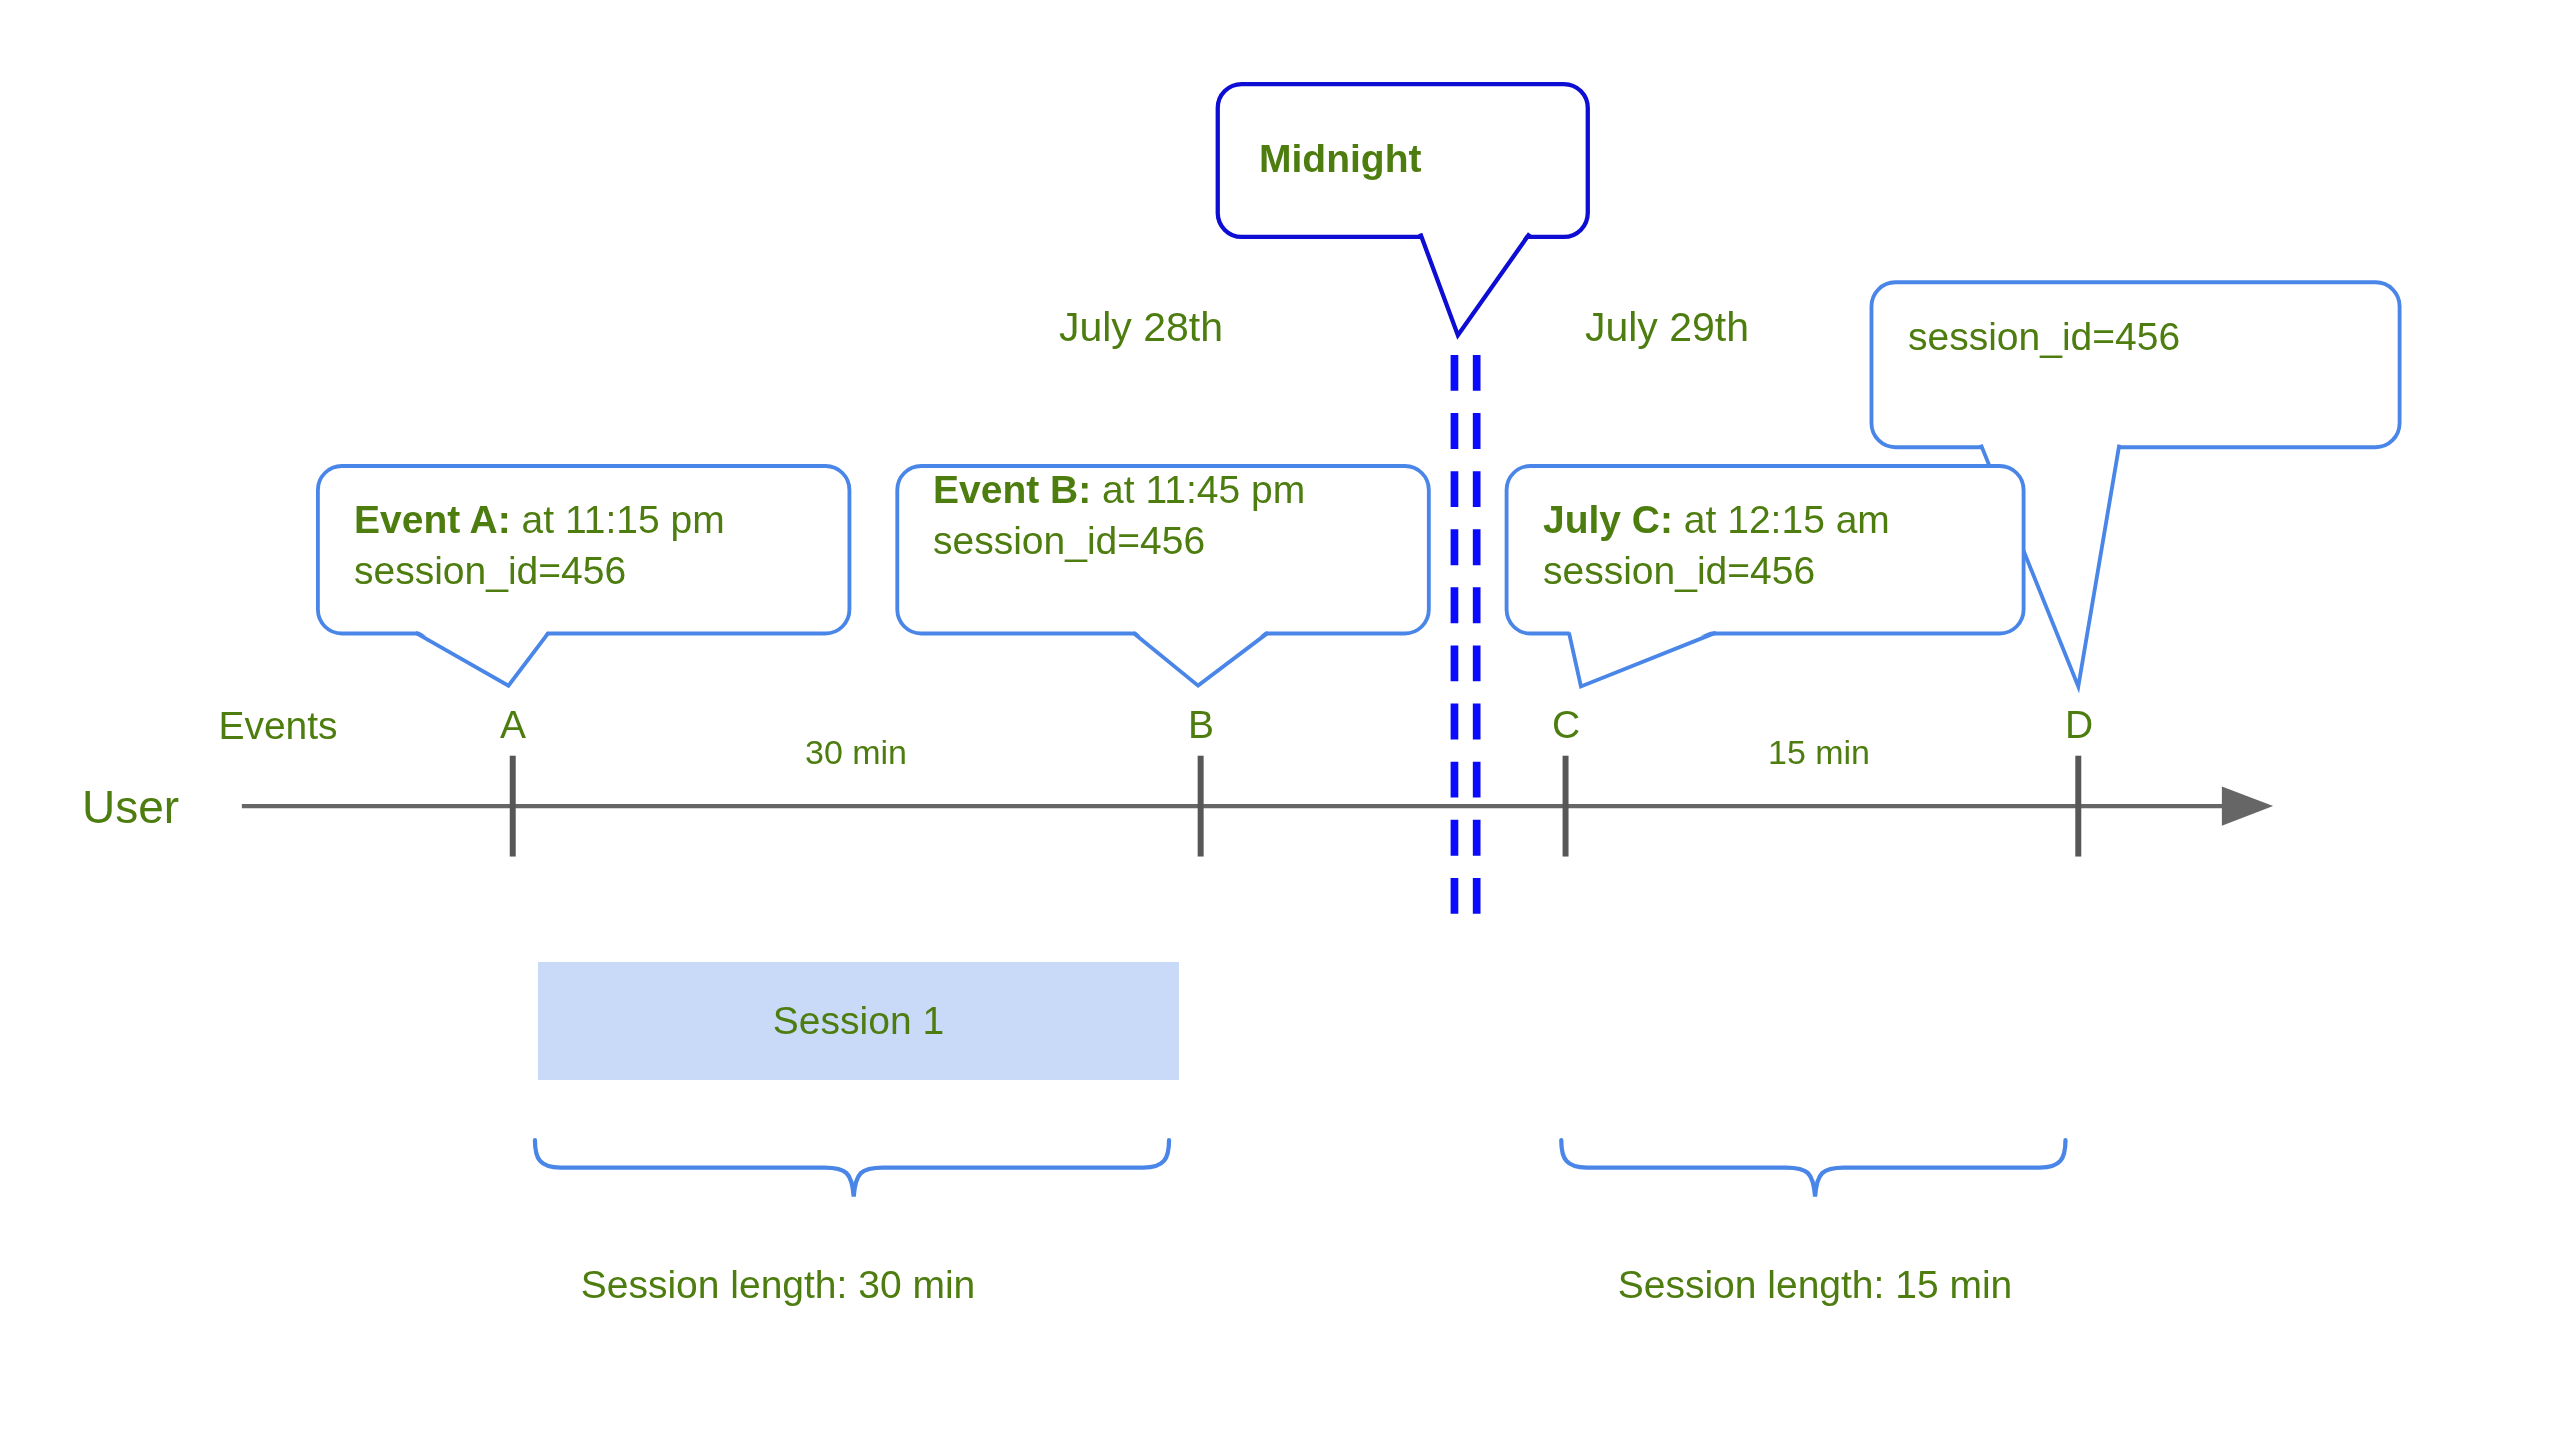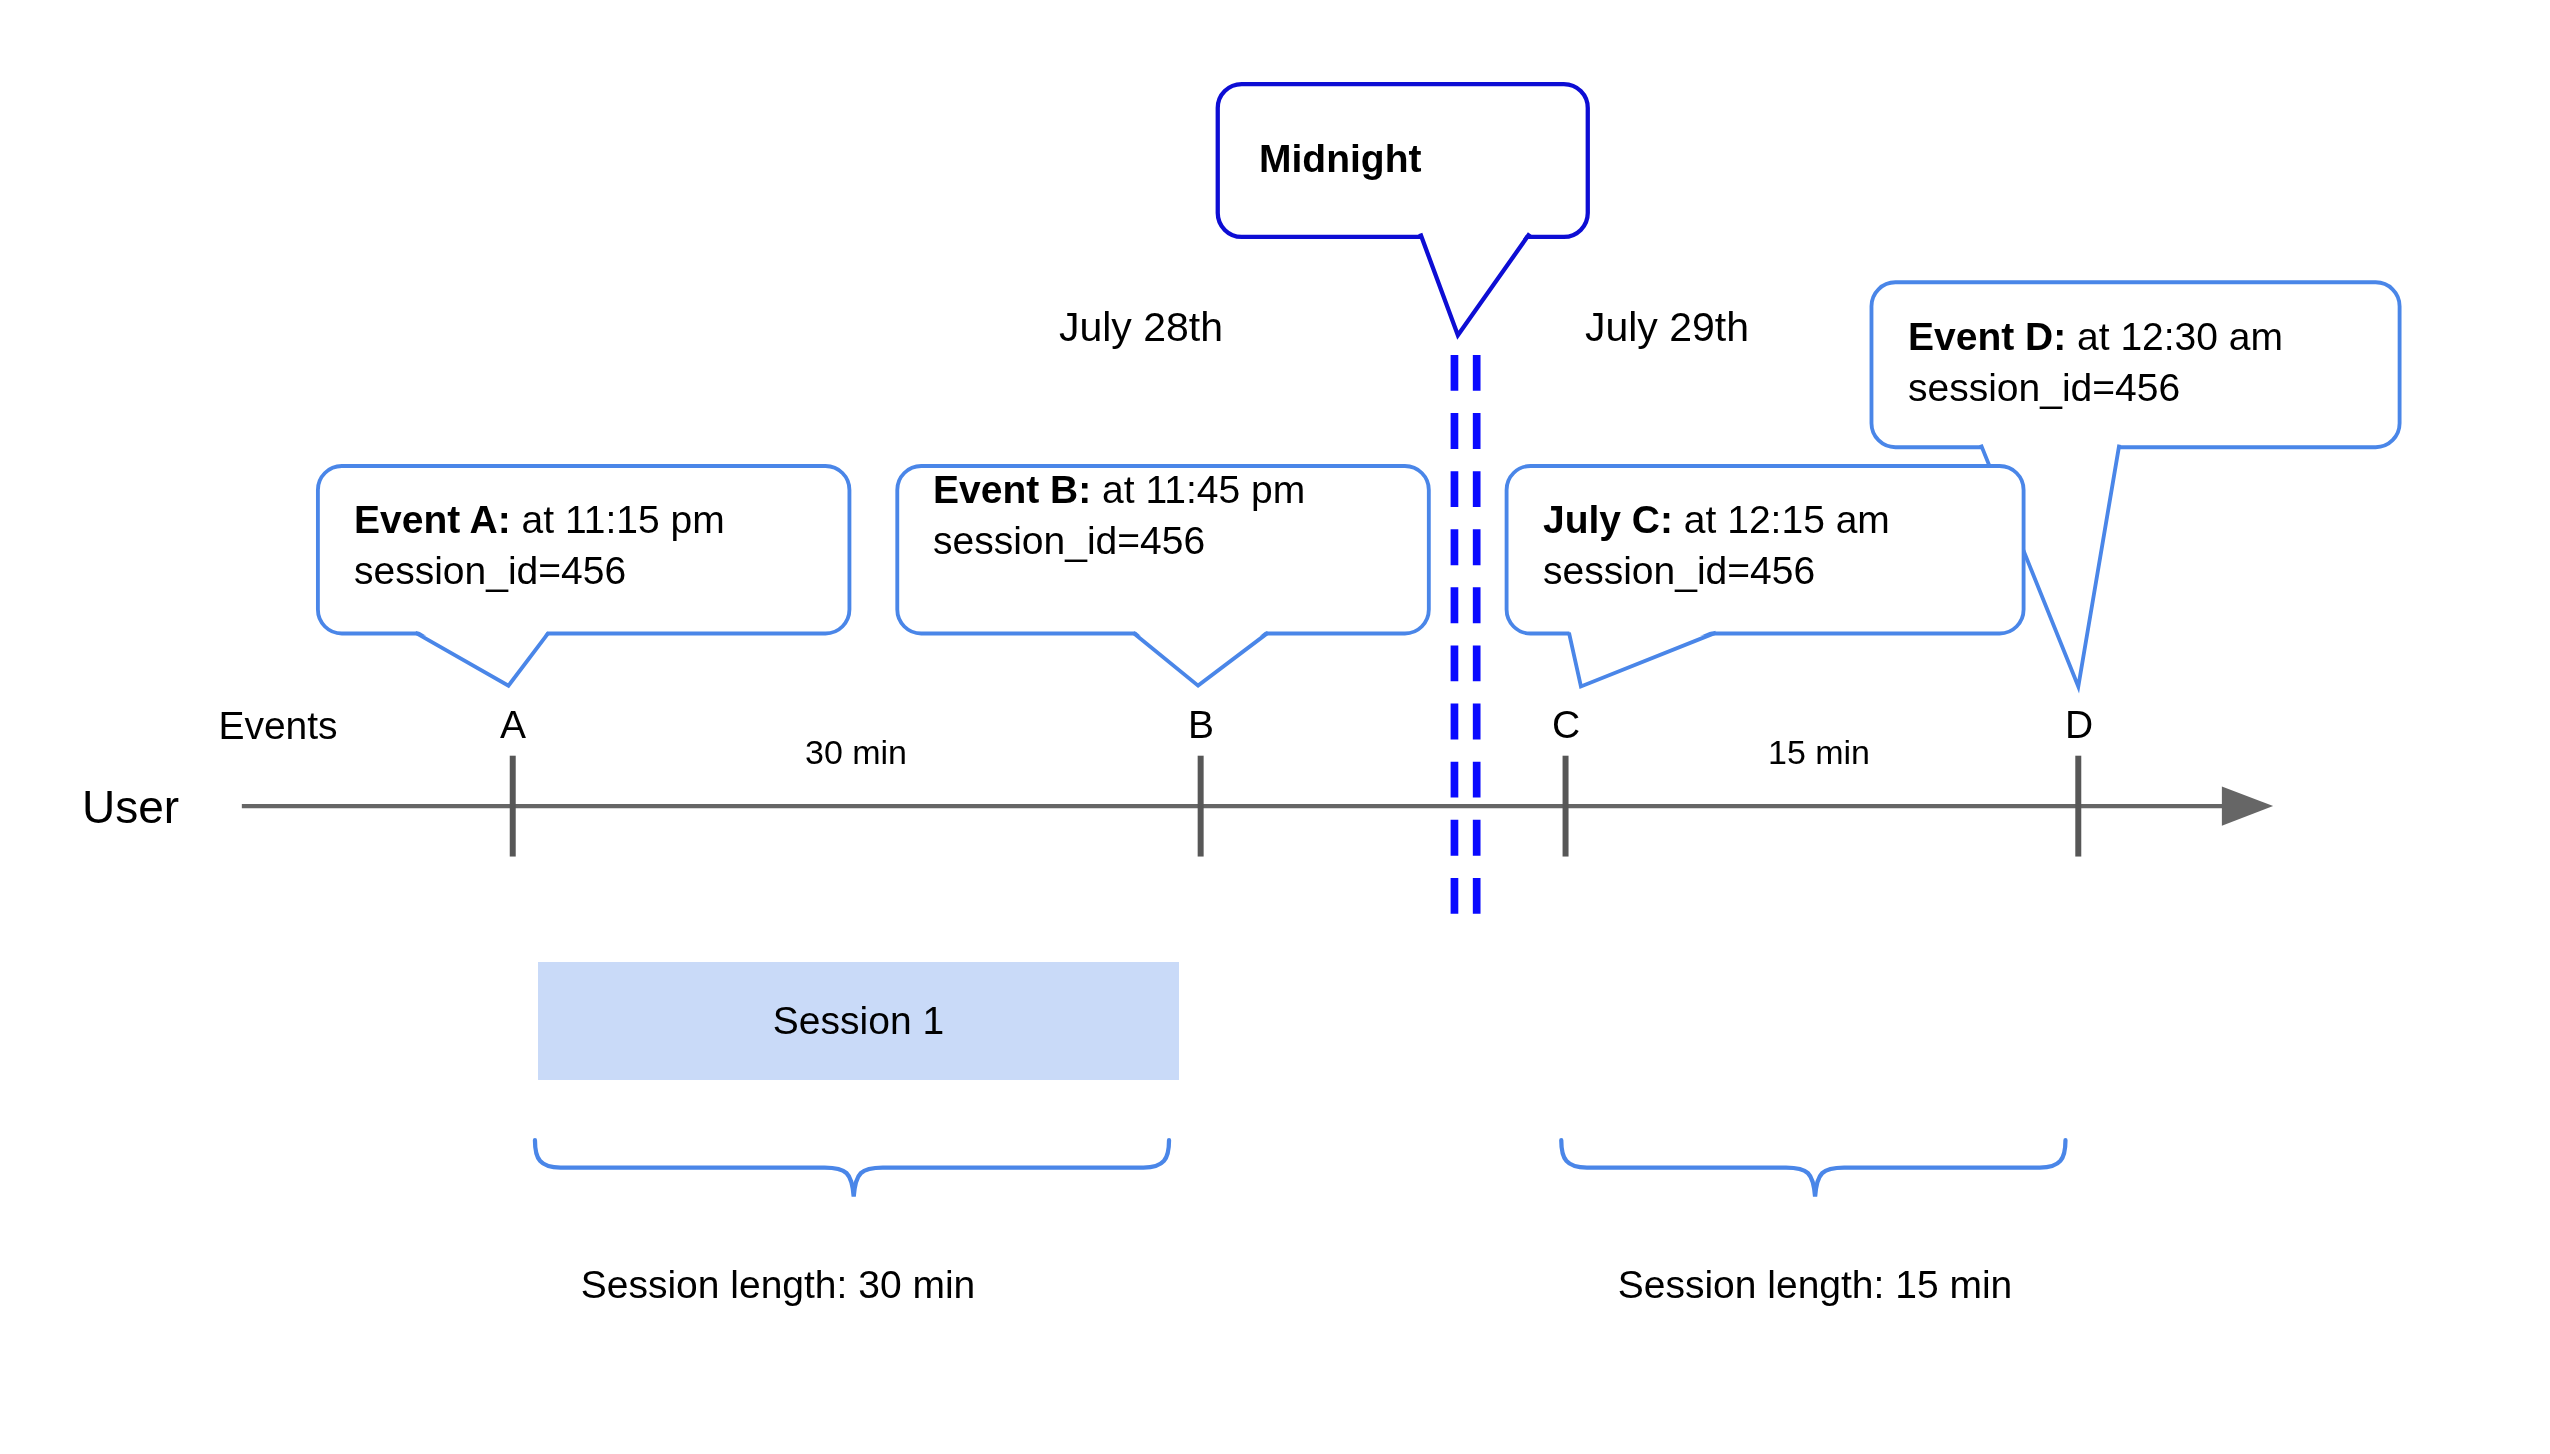--- a/index.html
+++ b/index.html
@@ -1,21 +1,21 @@
 <!DOCTYPE html>
 <html style="font-size:13.7px"><head>
 <meta charset="utf-8">
 <style>
   html,body{margin:0;padding:0;background:#ffffff;}
   #canvas{
     position:relative;
     width:2550px;height:1445px;
     background:#ffffff;
     font-family:"Liberation Sans", sans-serif;
-    color:#000000;
+    color:#4d7c0f;
     overflow:hidden;
   }
   #shape-layer{position:absolute;left:0;top:0;width:2550px;height:1455px;}
   .abs{position:absolute;}
   .centered{transform:translateX(-50%);white-space:nowrap;}
   .callout-text{font-size:39px;line-height:51px;white-space:nowrap;}
   .callout-text b{font-weight:bold;}
   .date-label{font-size:41px;}
   .midnight-text{font-size:39px;font-weight:bold;}
   .tick-label{font-size:39px;}
@@ -85,21 +85,20 @@
     <div><b>Event B:</b><span> at 11:45 pm</span></div>
     <div>session_id=456</div>
   </div>
 
   <div class="abs callout-text" style="left:1543px;top:494px;">
     <div><b>July C:</b><span> at 12:15 am</span></div>
     <div>session_id=456</div>
   </div>
 
   <div class="abs callout-text" style="left:1908px;top:311px;">
-    <div><b>Event D:</b><span> at 12:30 am</span></div>
     <div>session_id=456</div>
   </div>
 
   <div class="abs events-label centered" style="left:278px;top:704px;">Events</div>
   <div class="abs user-label" style="left:82px;top:780px;">User</div>
 
   <div class="abs tick-label centered" style="left:513px;top:703px;">A</div>
   <div class="abs tick-label centered" style="left:1201px;top:703px;">B</div>
   <div class="abs tick-label centered" style="left:1566px;top:703px;">C</div>
   <div class="abs tick-label centered" style="left:2079px;top:703px;">D</div>

